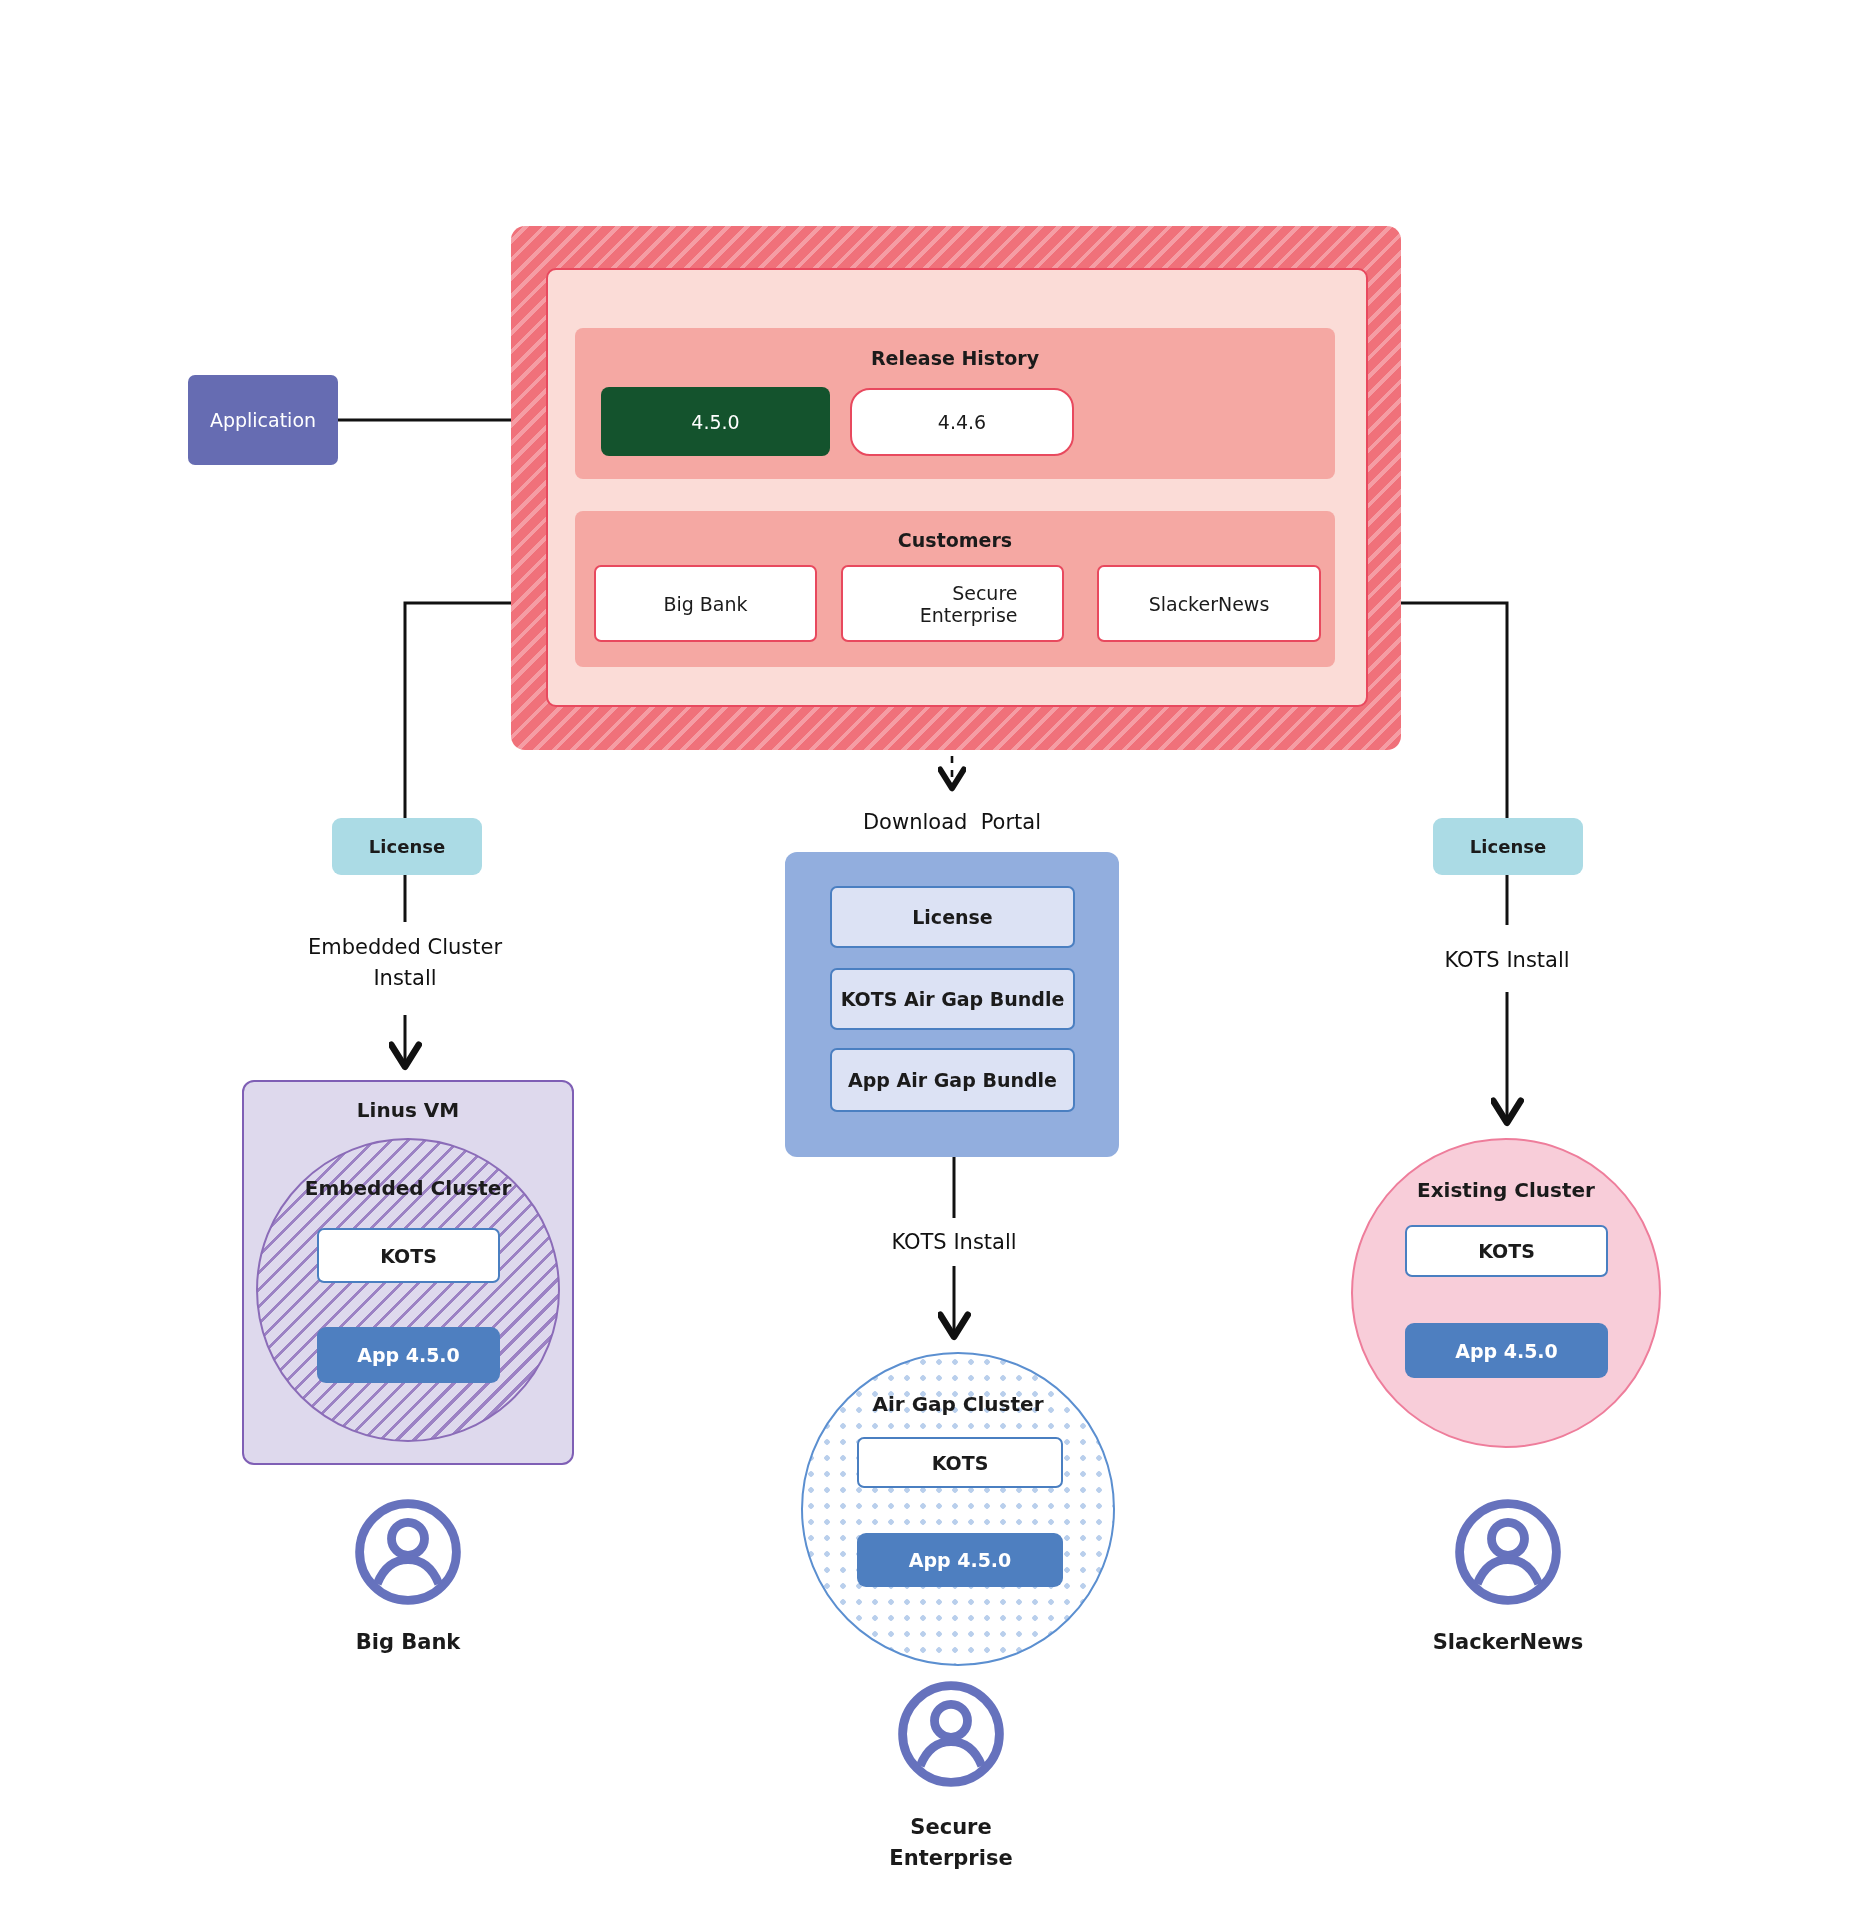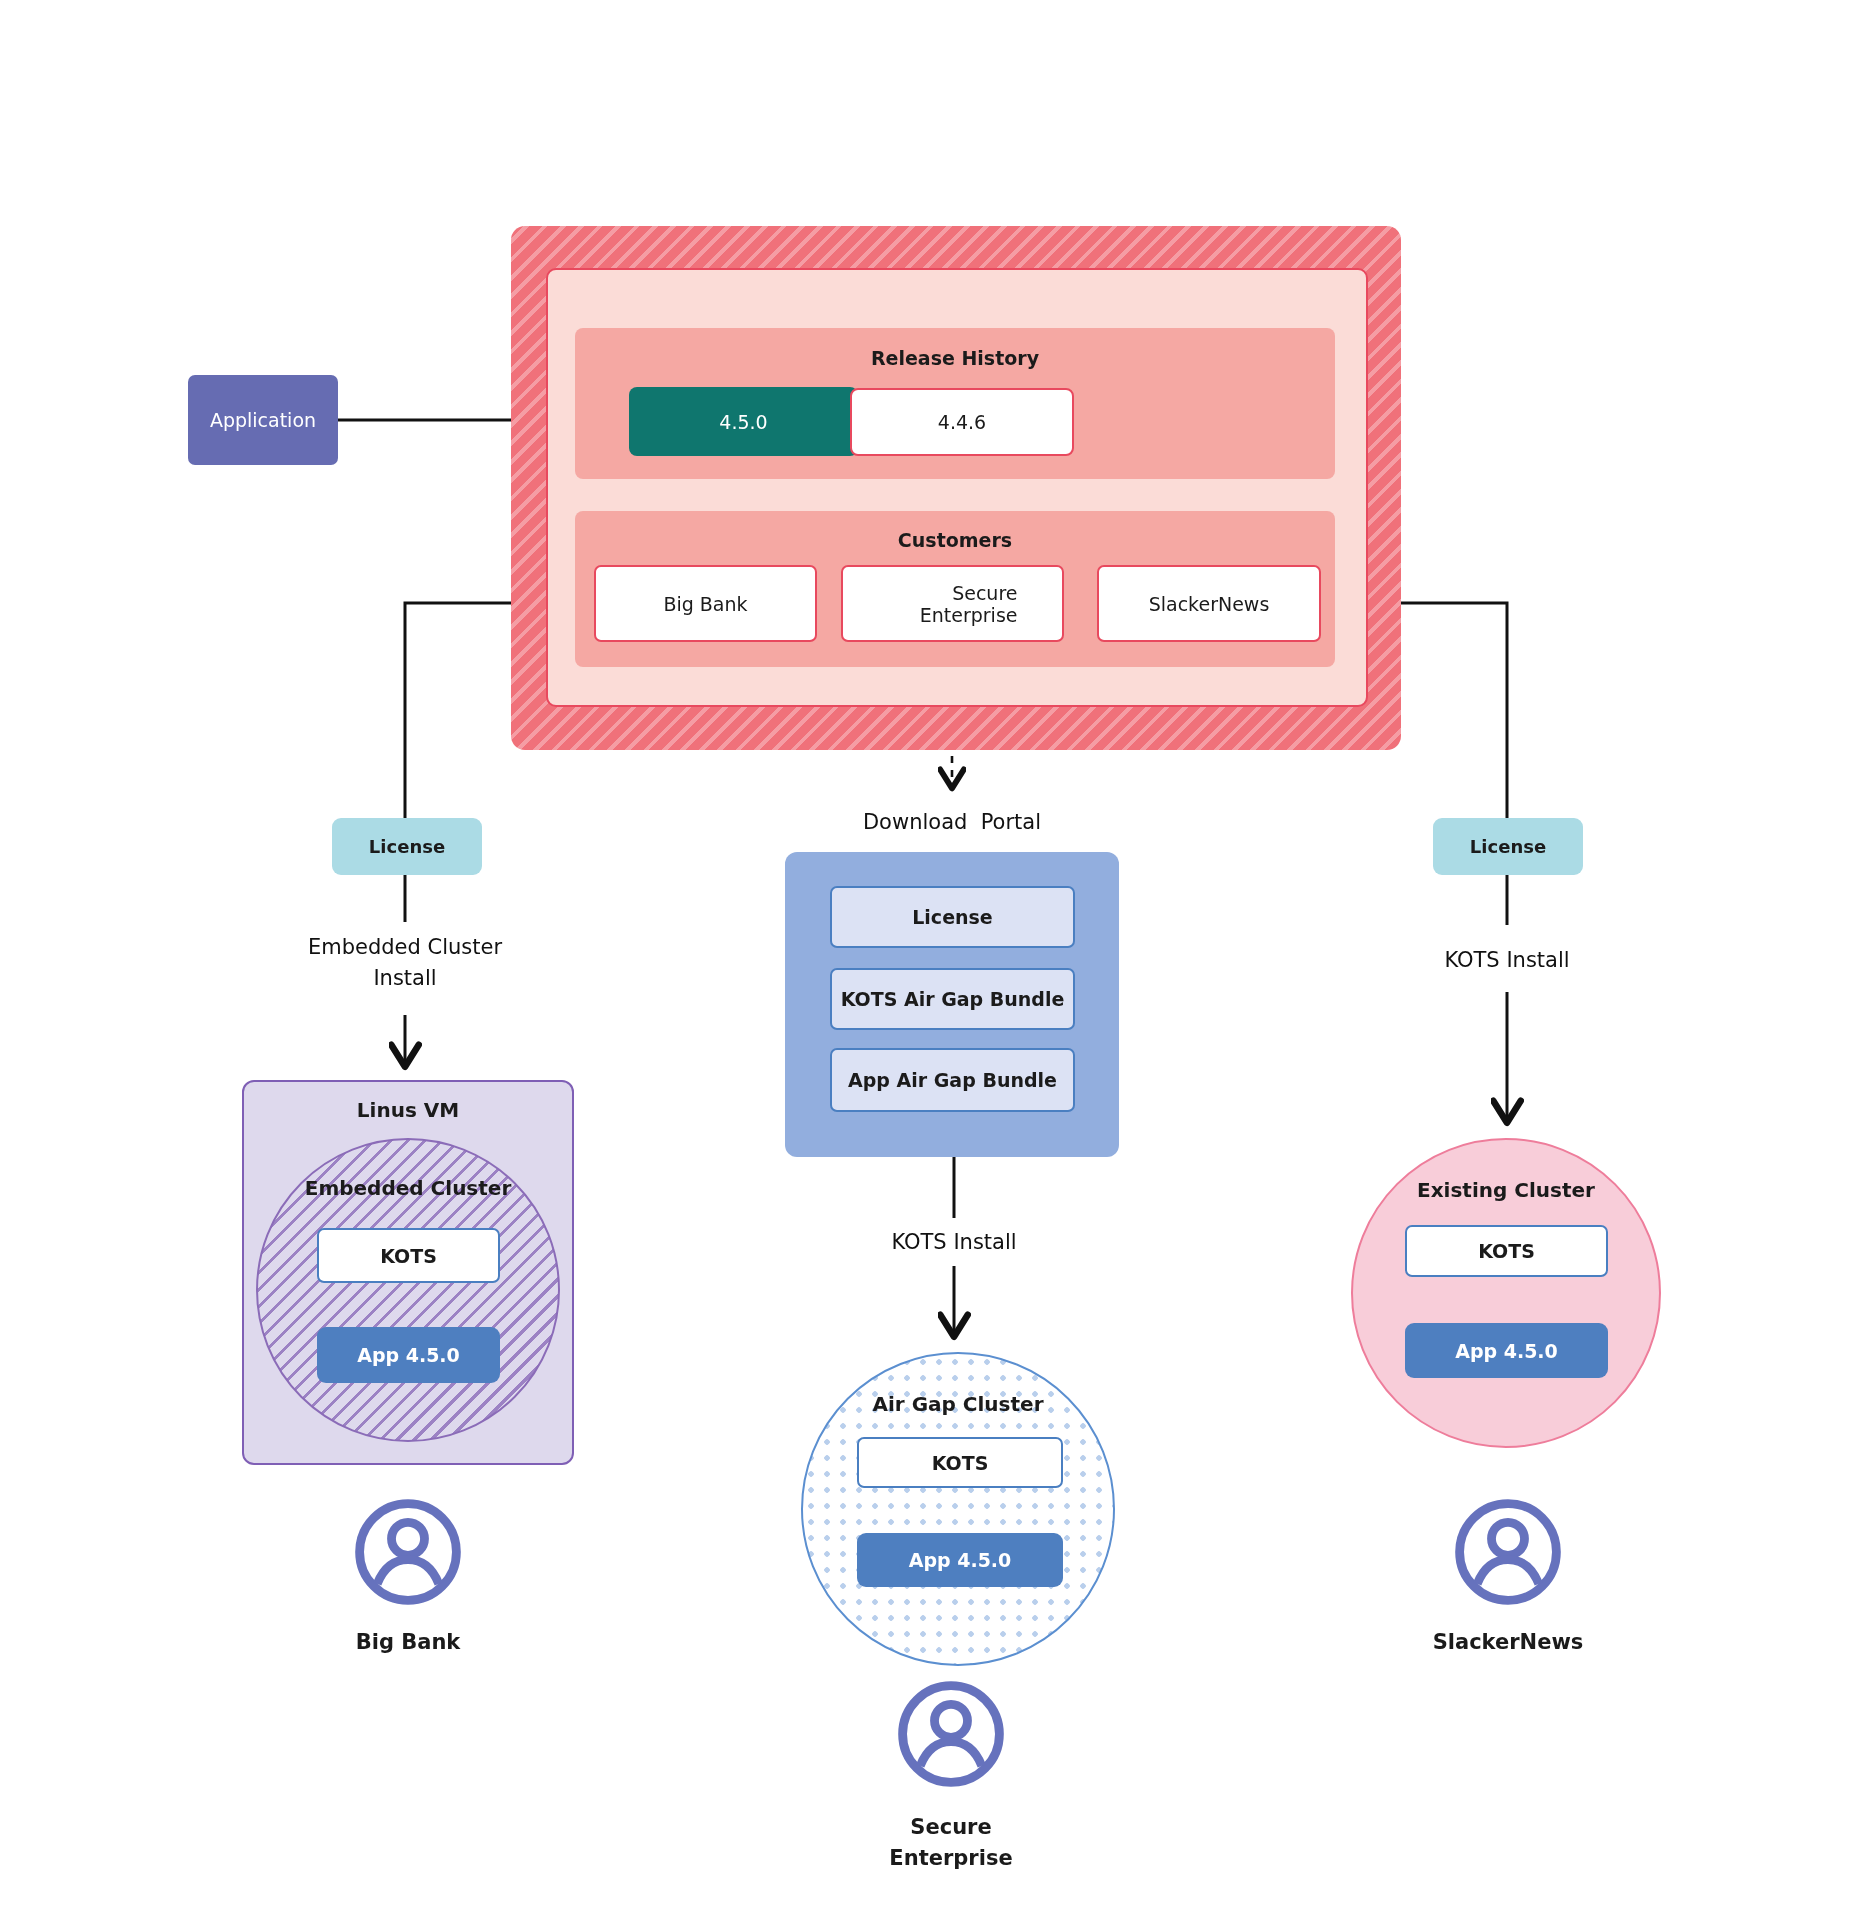--- a/index.html
+++ b/index.html
@@ -10,22 +10,22 @@
   .abs{position:absolute;box-sizing:border-box;}
   .flexc{display:flex;align-items:center;justify-content:center;text-align:right;}
 
   
   .platform{
     border-radius:14px;
     background:repeating-linear-gradient(135deg,#f0717a 0 9px,#f59da4 9px 13px);
   }
   .stable{background:#fbdcd7;border:2px solid #e8495e;border-radius:10px;}
   .salmon{background:#f5a8a3;border-radius:8px;}
-  .rel-red{background:#0f766e;border-radius:8px;color:#ffffff;font-size:19px;margin-left:28px;}
-  .rel-white{background:#ffffff;border:2px solid #e8495e;border-radius:8px;font-size:19px;}
+  .rel-red{background:#14532d;border-radius:8px;color:#ffffff;font-size:19px;}
+  .rel-white{background:#ffffff;border:2px solid #e8495e;border-radius:20px;font-size:19px;}
   .cust{background:#ffffff;border:2px solid #e8495e;border-radius:7px;font-size:19px;}
 
   .appbox{background:#666cb2;border-radius:7px;color:#ffffff;font-size:19px;}
   .license{background:#abdbe5;border-radius:9px;font-size:18px;font-weight:600;}
 
   .portal{background:#92aede;border-radius:12px;}
   .portal-item{background:#dce2f4;border:2px solid #4a7fc1;border-radius:7px;font-size:19px;font-weight:600;}
 
   .vmbox{background:#ded9ed;border:2px solid #7f5fb5;border-radius:12px;}
   .ec-circle{

